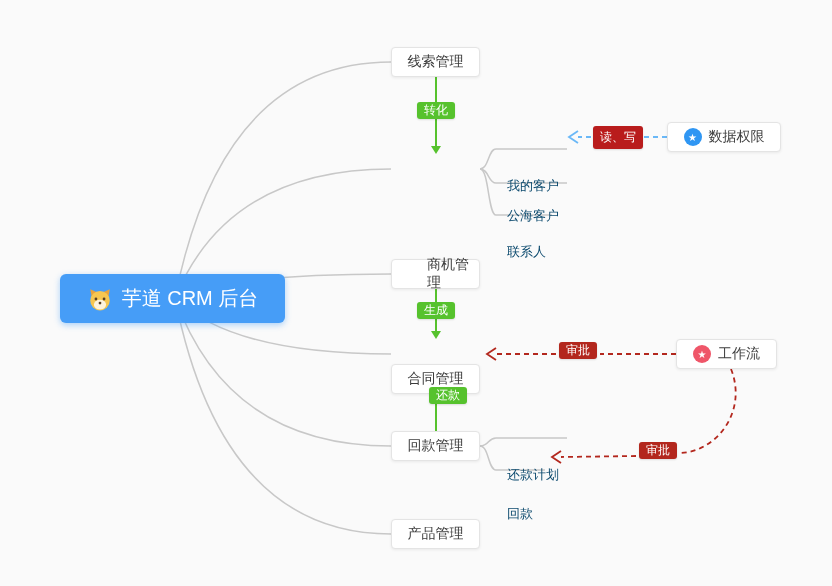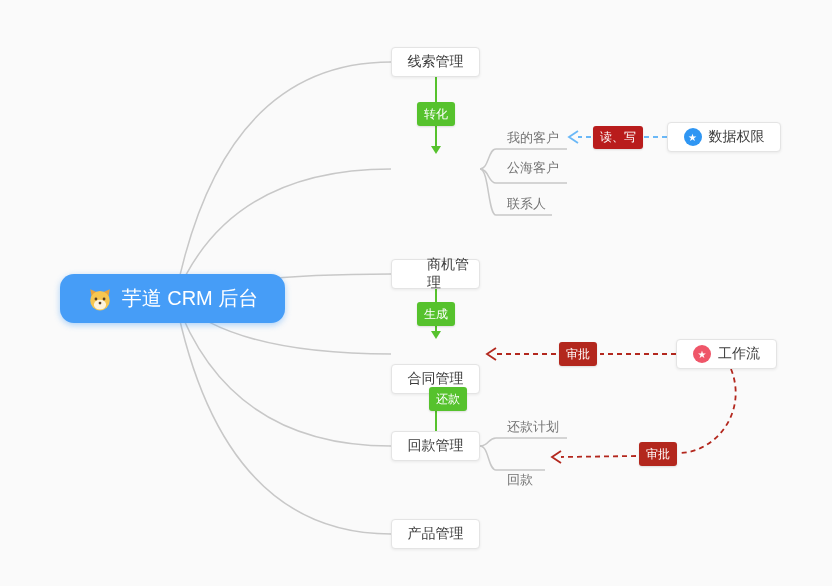--- a/index.html
+++ b/index.html
@@ -19,50 +19,50 @@
   .n-customers    { left:391px; top:154px; }
   .n-opportunities{ left:391px; top:259px;padding-left:35px; }
   .n-contracts    { left:391px; top:339px;margin-top:25px; }
   .n-receivables  { left:391px; top:431px; }
   .n-products     { left:391px; top:519px; }
   .n-permission   { left:667px; top:122px; width:114px; }
   .n-workflow     { left:676px; top:339px; width:101px; }
 
   .root-node {
     position:absolute; left:60px; top:274px; width:225px; height:49px;
-    background:#469df7; border-radius:14px;
+    background:#469df7; border-radius:6px;
     box-shadow:0 2px 6px rgba(70,157,247,0.45);
     display:flex; align-items:center; justify-content:center; gap:9px;
     color:#ffffff; font-size:20px;
   }
   .badge {
-    position:absolute; height:24px; min-width:38px; padding:0 7px;
+    position:absolute; height:17px; min-width:38px; padding:0 7px;
     border-radius:3px; color:#ffffff; font-size:12px;
     display:flex; align-items:center; justify-content:center;
     box-shadow:0 1px 2px rgba(0,0,0,0.12);
   }
   .badge-green { background:#56c22d; }
   .badge-blue  { background:#b91c1c; height:23px; }
   .badge-red   { background:#b3271d; }
   .b-convert   { left:417px; top:102px; }
   .b-generate  { left:417px; top:302px; }
   .b-repay     { left:429px; top:387px; }
   .b-readwrite { left:593px; top:126px; }
   .b-approve1  { left:559px; top:342px; }
   .b-approve2  { left:639px; top:442px; }
 
   .child-label {
-    position:absolute; font-size:13px; color:#737373; line-height:16px;
-    background:transparent; cursor:default;
+    position:absolute; font-size:13px; color:#0c4a6e; line-height:16px;
+    background:transparent; cursor:default;margin-top:48px;
   }
   .c-my        { left:507px; top:130px; }
   .c-public    { left:507px; top:160px; }
   .c-contacts  { left:507px; top:196px; }
   .c-plan      { left:507px; top:419px; }
-  .c-repay     { left:507px; top:472px; }
+  .c-repay     { left:507px; top:458px; }
 
   .icon-circle {
     width:18px; height:18px; border-radius:50%;
     display:inline-flex; align-items:center; justify-content:center;
     color:#fff; font-size:10px; margin-right:7px; flex:0 0 auto;
   }
   .icon-blue { background:#2f96f3; }
   .icon-pink { background:#ef5669; }
 </style>
 </head>

